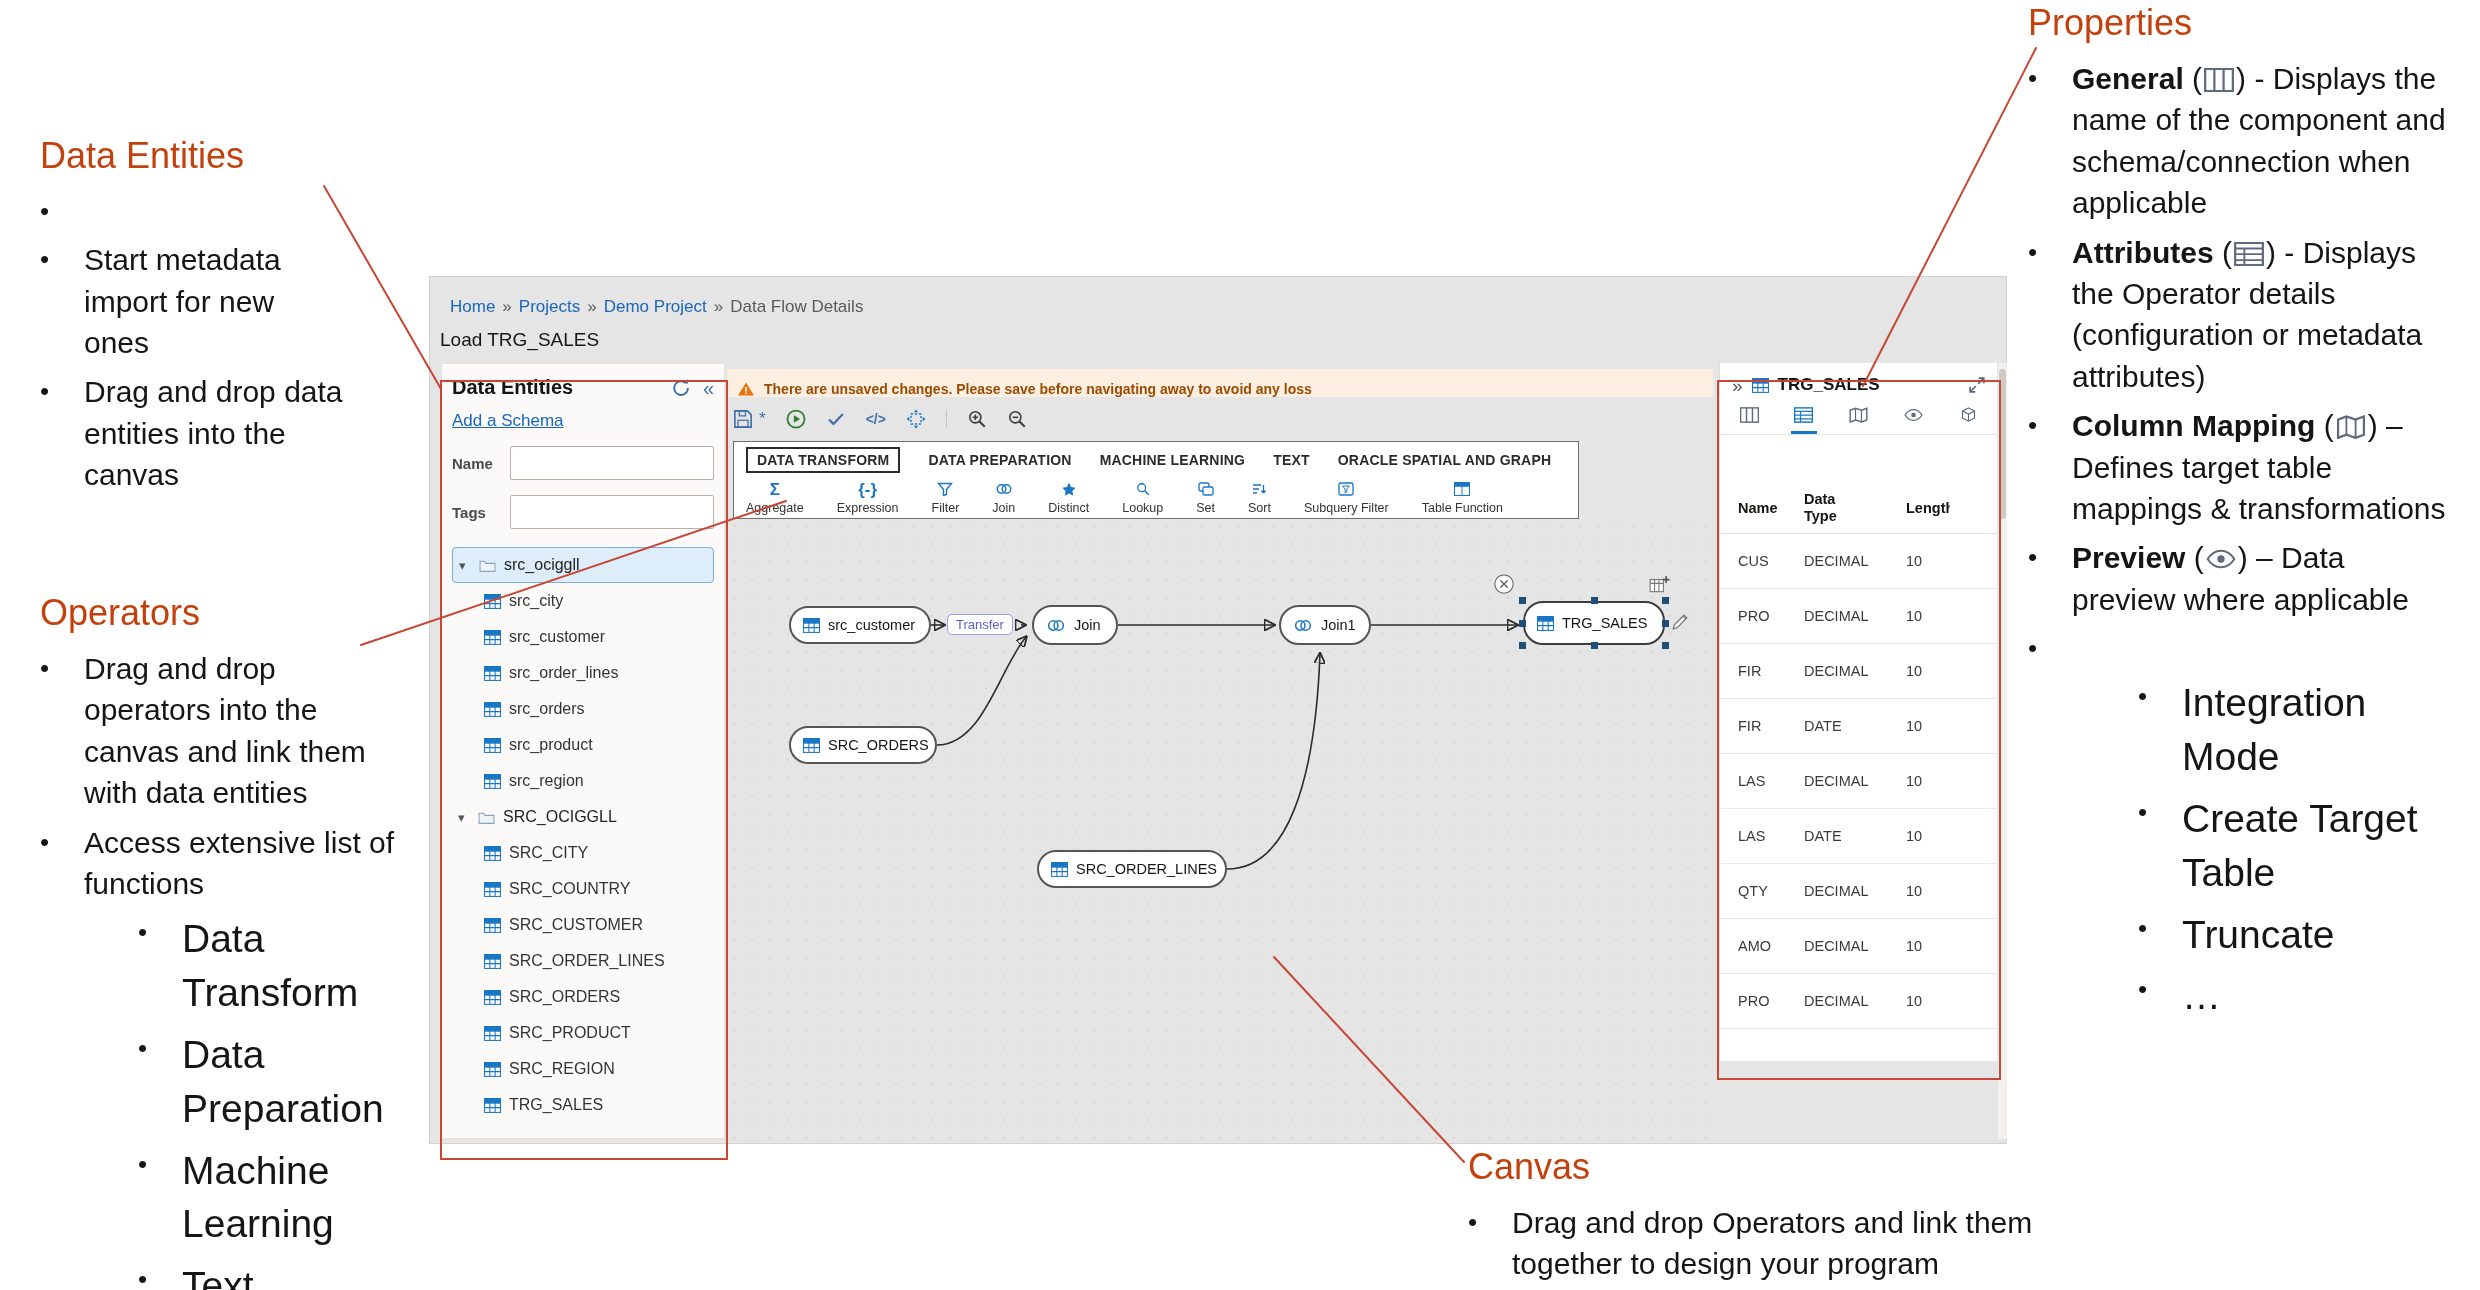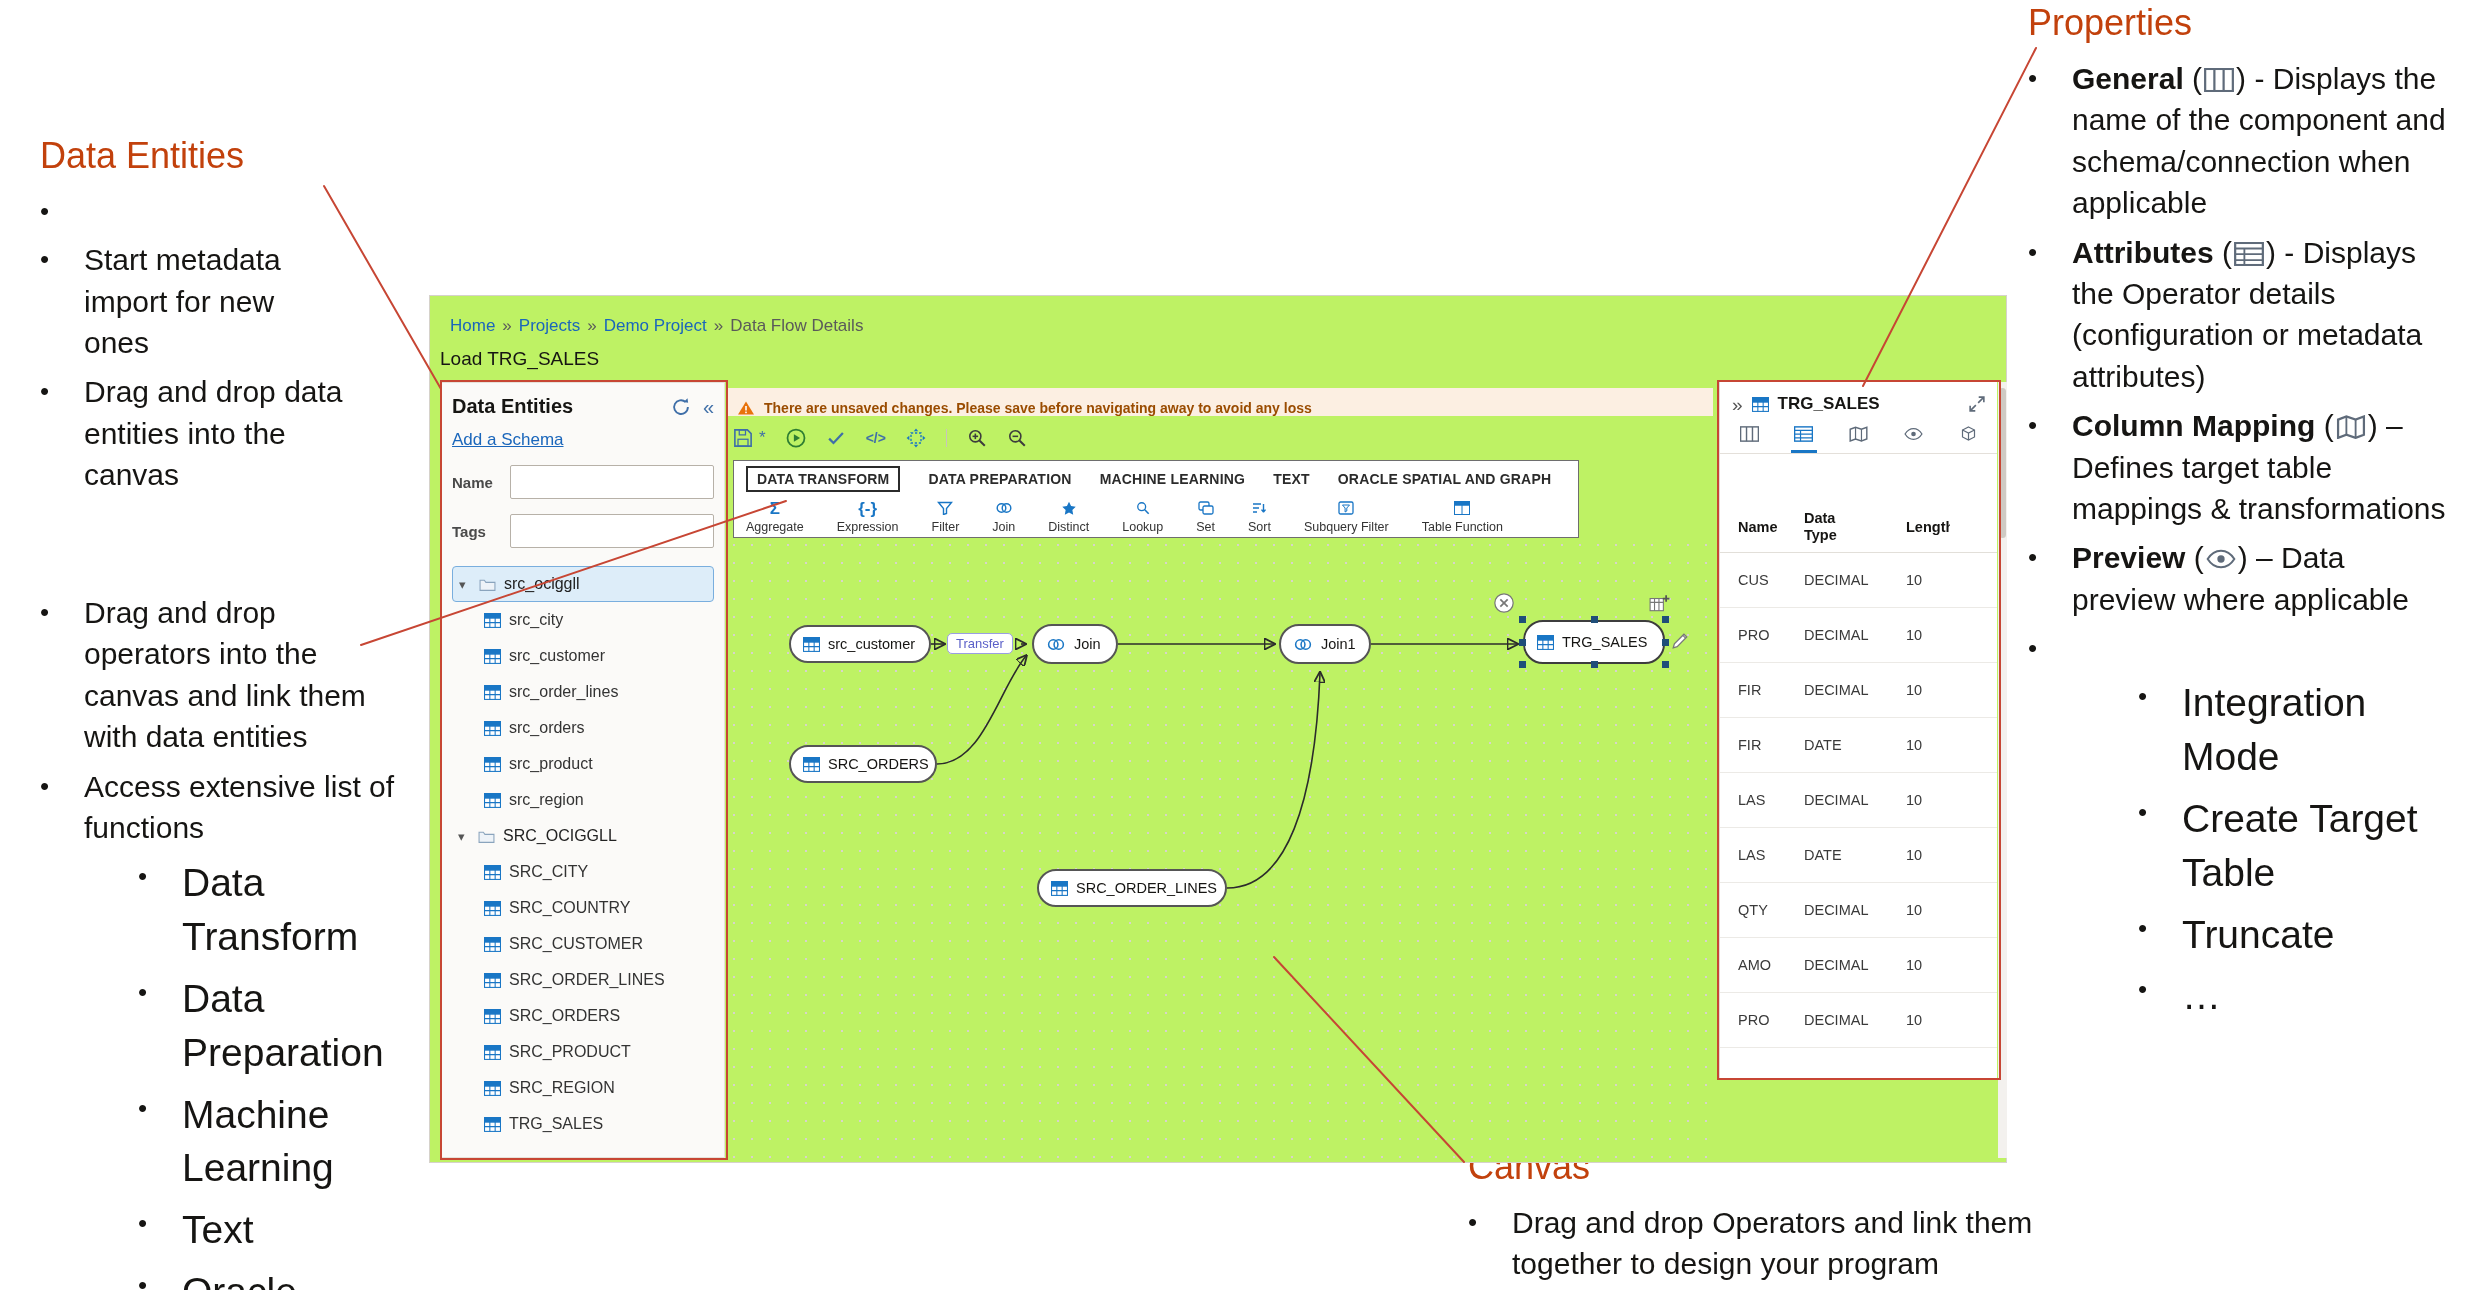--- a/index.html
+++ b/index.html
@@ -28,21 +28,21 @@
   .ann-props .sub .tx{width:262px}
   .ann-canvas{left:1468px;top:1146px;width:760px}
   .ann-canvas .tx{width:620px}
 
   
   .redbox{position:absolute;border:2px solid #c74634;z-index:6;pointer-events:none}
   .redlines{position:absolute;left:0;top:0;z-index:6;pointer-events:none}
   .redlines path{stroke:#c74634;stroke-width:2;fill:none;stroke-linecap:round}
 
   
-  .app{position:absolute;left:429px;top:295px;width:1578px;height:868px;background:#bef264;border:1px solid #d6d2cb;box-sizing:border-box}
+  .app{position:absolute;left:429px;top:276px;width:1578px;height:868px;background:#e5e5e5;border:1px solid #d6d2cb;box-sizing:border-box}
   .app a{color:#1a66bb;text-decoration:none;cursor:pointer}
   .breadcrumb{position:absolute;left:20px;top:20px;font-size:17px;color:#5a5a5a;display:flex;gap:7px;white-space:nowrap}
   .doctitle{position:absolute;left:10px;top:52px;font-size:19px;color:#161513}
 
   
   .dpanel{position:absolute;left:11px;top:86px;width:284px;height:776px;background:#fbfaf8;border:1px solid #e6e2db;box-sizing:border-box;padding:12px 10px}
   .dp-head{display:flex;align-items:center;gap:12px}
   .dp-title{font-size:20px;font-weight:bold;color:#161513;flex:1}
   .dp-ico{width:20px;height:20px;display:inline-flex}
   .dp-collapse{font-size:20px;color:#3f6fa8;line-height:1}
@@ -129,20 +129,21 @@
           <span class="tx">Start metadata import for new ones</span>
         </li>
       <li>
           <span class="bu">•</span>
           <span class="tx">Drag and drop data entities into the canvas</span>
         </li>
     </ul>
   </section>
 
   <section class="ann ann-ops">
+    <h1>Operators</h1>
     <ul>
       <li>
           <span class="bu">•</span>
           <span class="tx">Drag and drop operators into the canvas and link them with data entities</span>
         </li>
       <li>
           <span class="bu">•</span>
           <span class="tx">Access extensive list of functions</span>
         </li>
     </ul>

